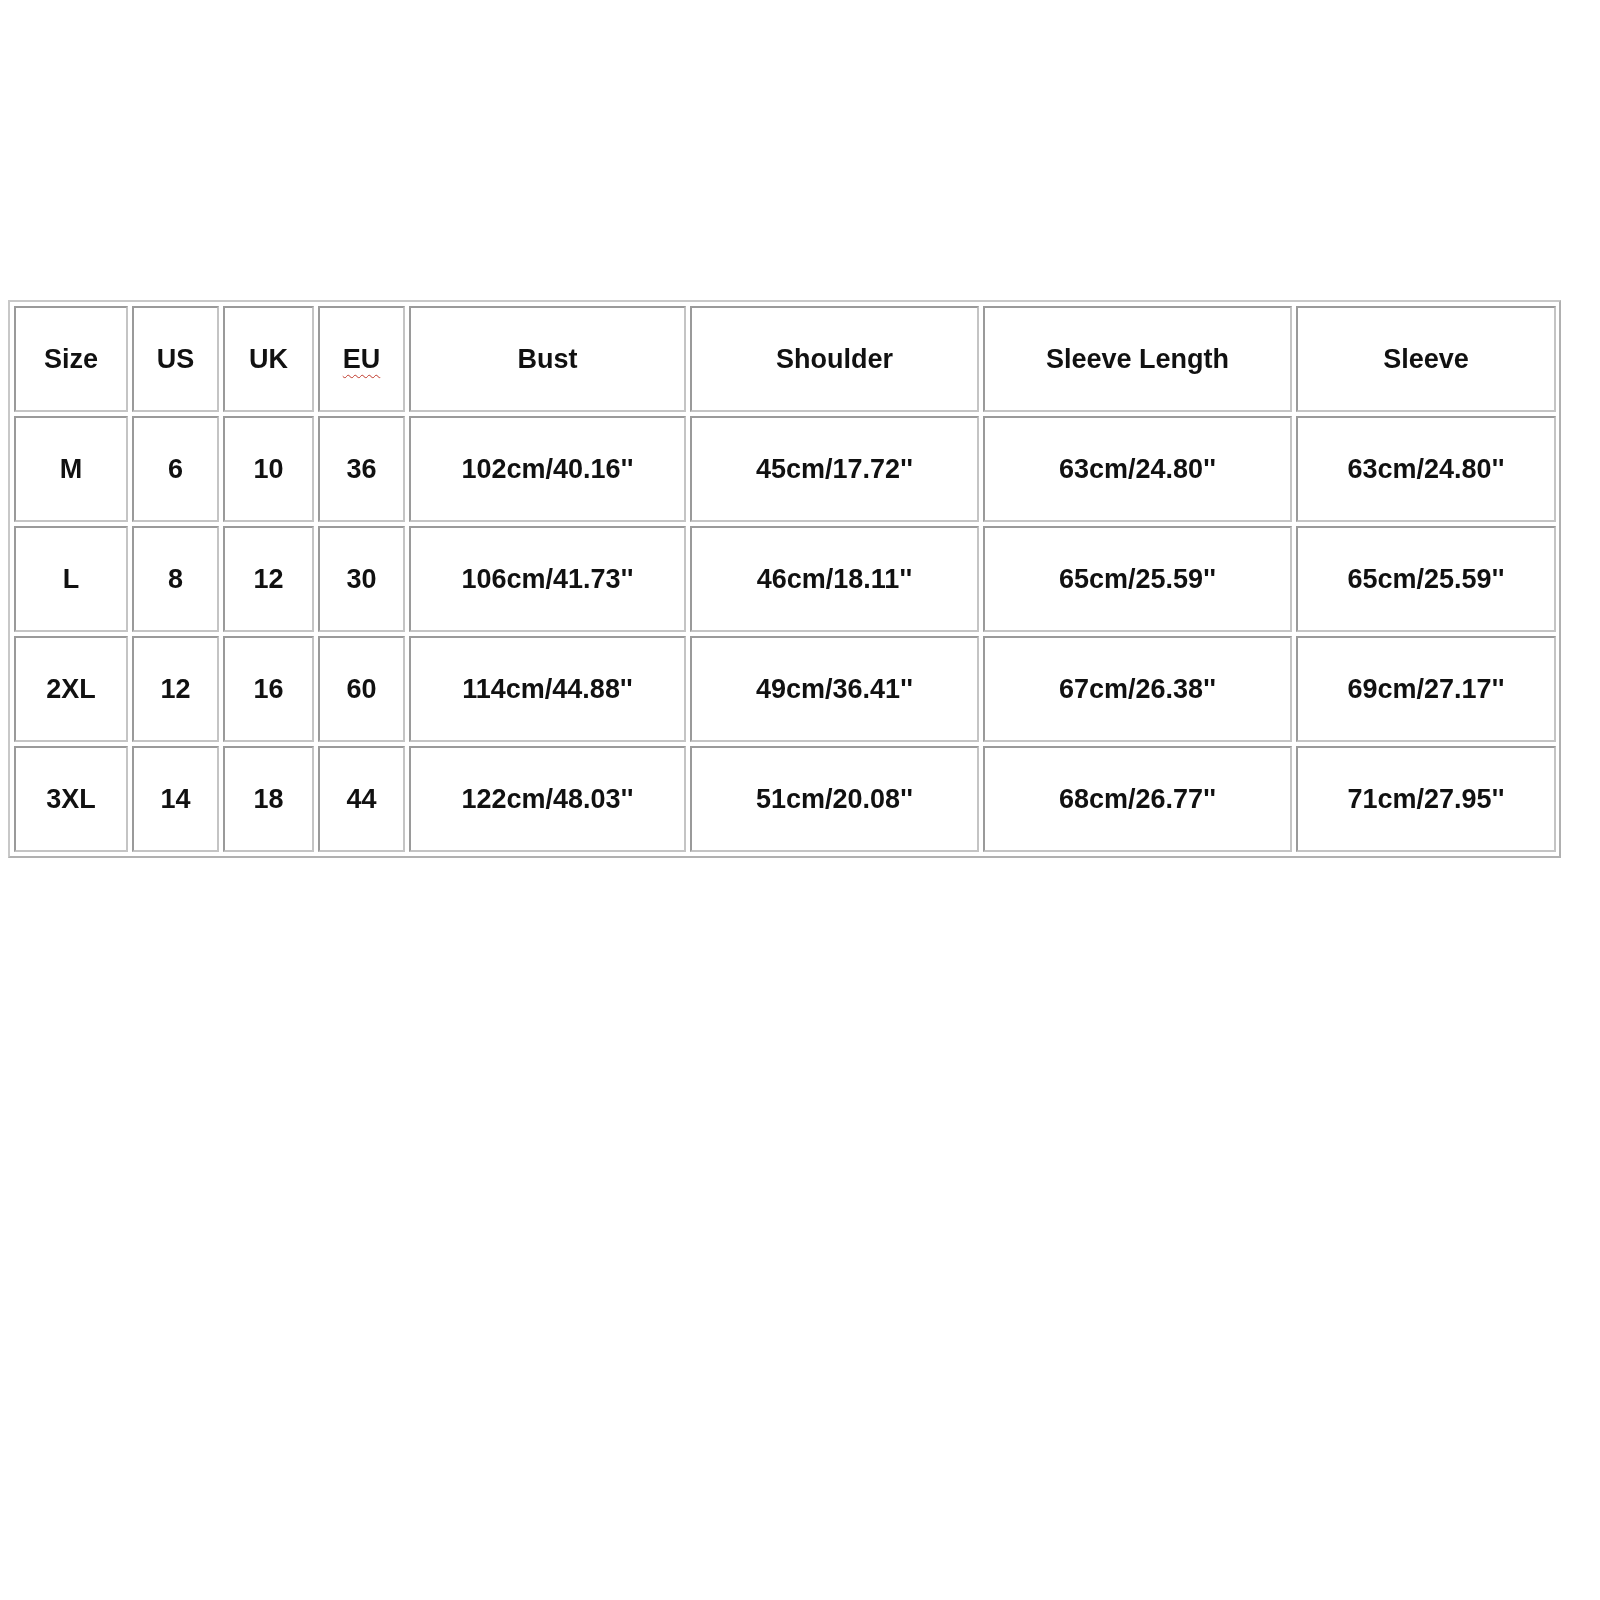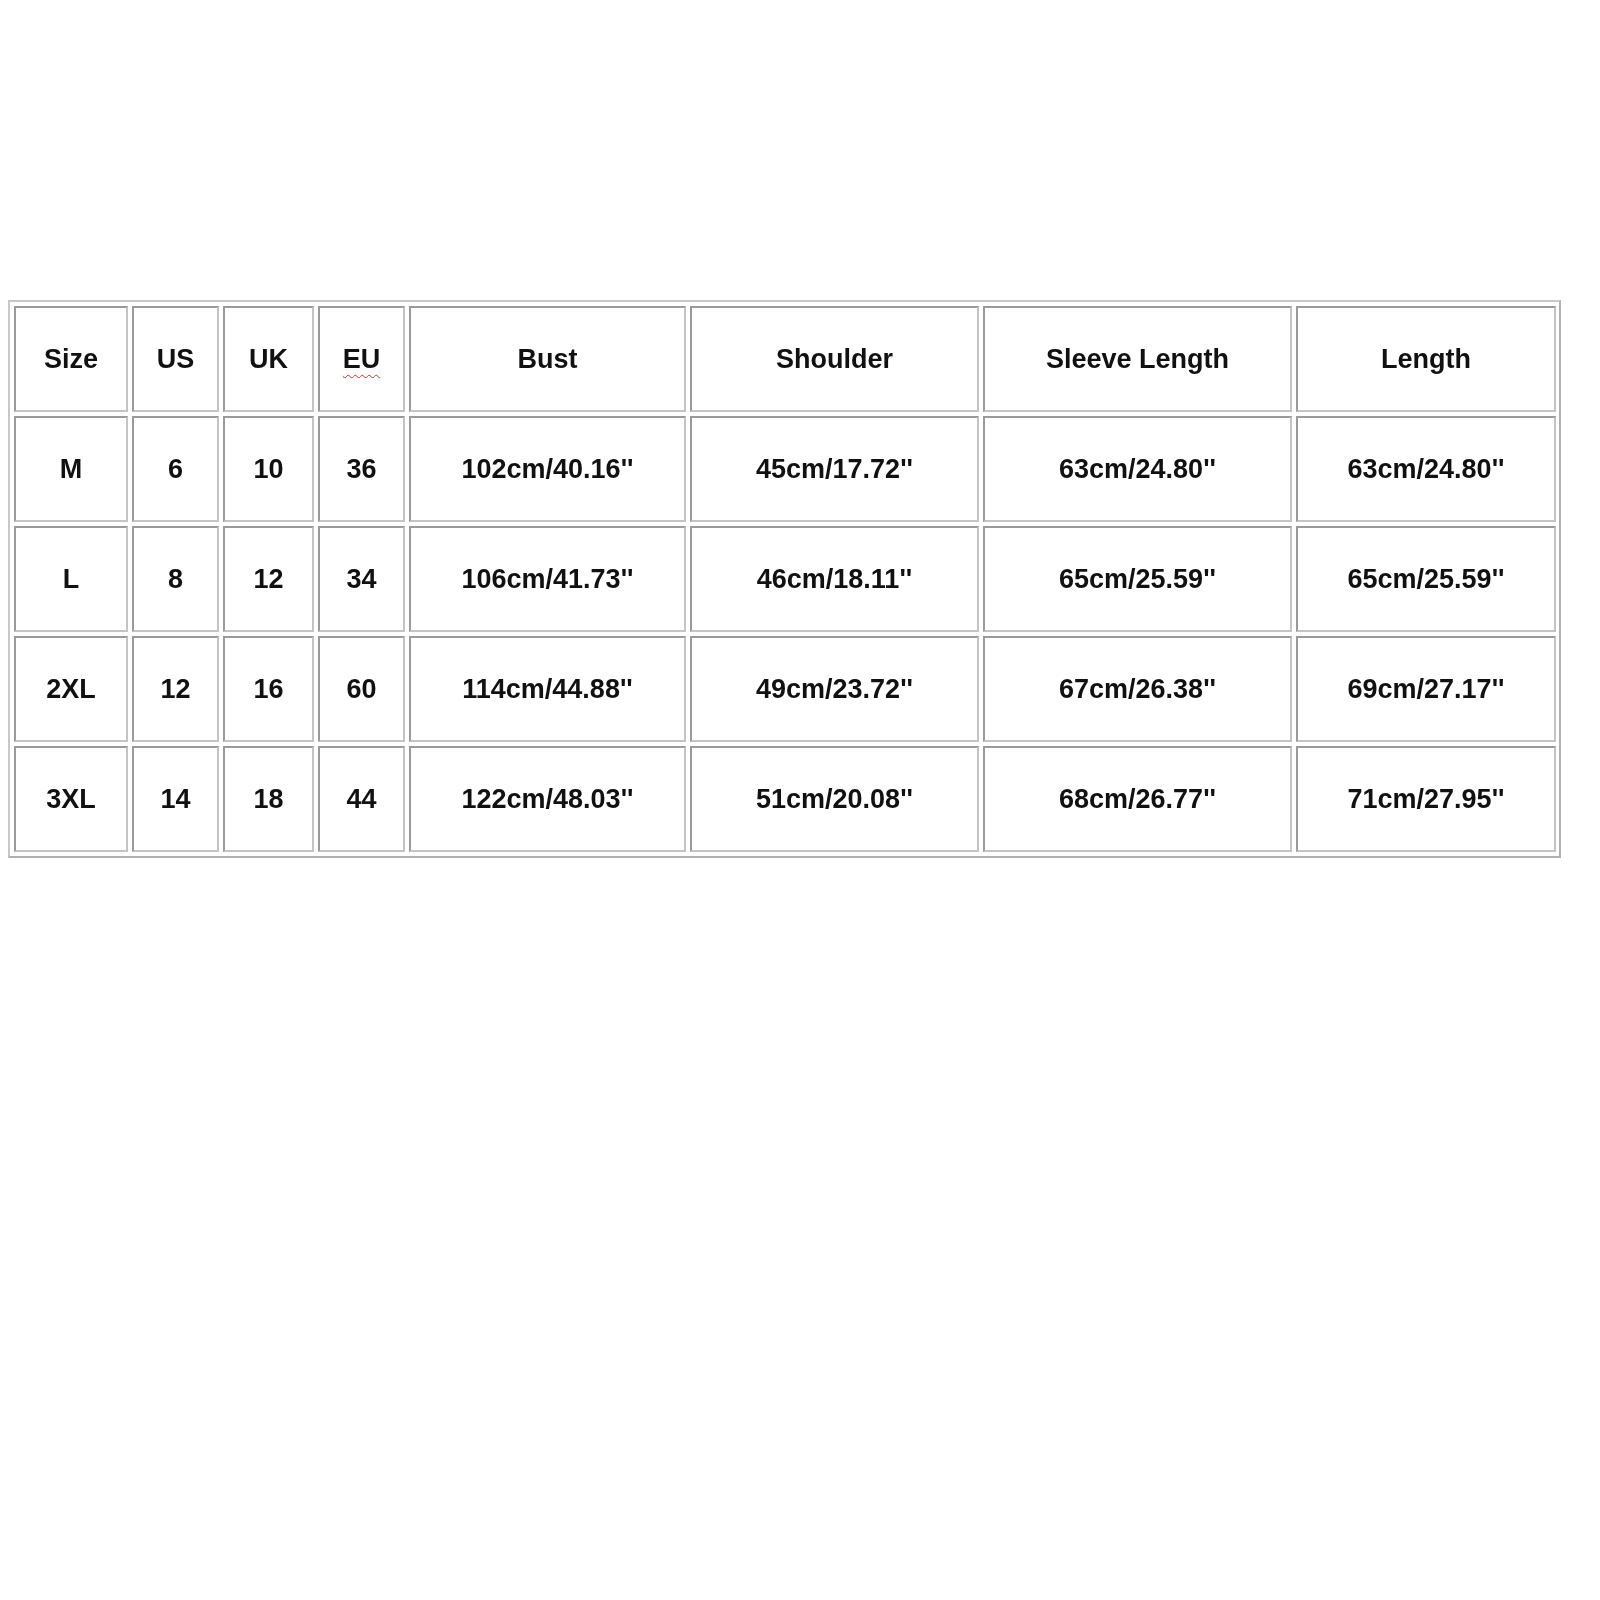--- a/index.html
+++ b/index.html
@@ -75,51 +75,51 @@
       </colgroup>
       <thead>
         <tr>
           <th>Size</th>
           <th>US</th>
           <th>UK</th>
           <th><span class="eu-spell">EU</span></th>
           <th>Bust</th>
           <th>Shoulder</th>
           <th>Sleeve Length</th>
-          <th>Length</th>
+          <th>Sleeve</th>
         </tr>
       </thead>
       <tbody>
         <tr>
           <td>M</td>
           <td>6</td>
           <td>10</td>
           <td>36</td>
           <td>102cm/40.16''</td>
           <td>45cm/17.72''</td>
           <td>63cm/24.80''</td>
           <td>63cm/24.80''</td>
         </tr>
         <tr>
           <td>L</td>
           <td>8</td>
           <td>12</td>
-          <td>34</td>
+          <td>30</td>
           <td>106cm/41.73''</td>
           <td>46cm/18.11''</td>
           <td>65cm/25.59''</td>
           <td>65cm/25.59''</td>
         </tr>
         <tr>
           <td>2XL</td>
           <td>12</td>
           <td>16</td>
           <td>60</td>
           <td>114cm/44.88''</td>
-          <td>49cm/23.72''</td>
+          <td>49cm/36.41''</td>
           <td>67cm/26.38''</td>
           <td>69cm/27.17''</td>
         </tr>
         <tr>
           <td>3XL</td>
           <td>14</td>
           <td>18</td>
           <td>44</td>
           <td>122cm/48.03''</td>
           <td>51cm/20.08''</td>

